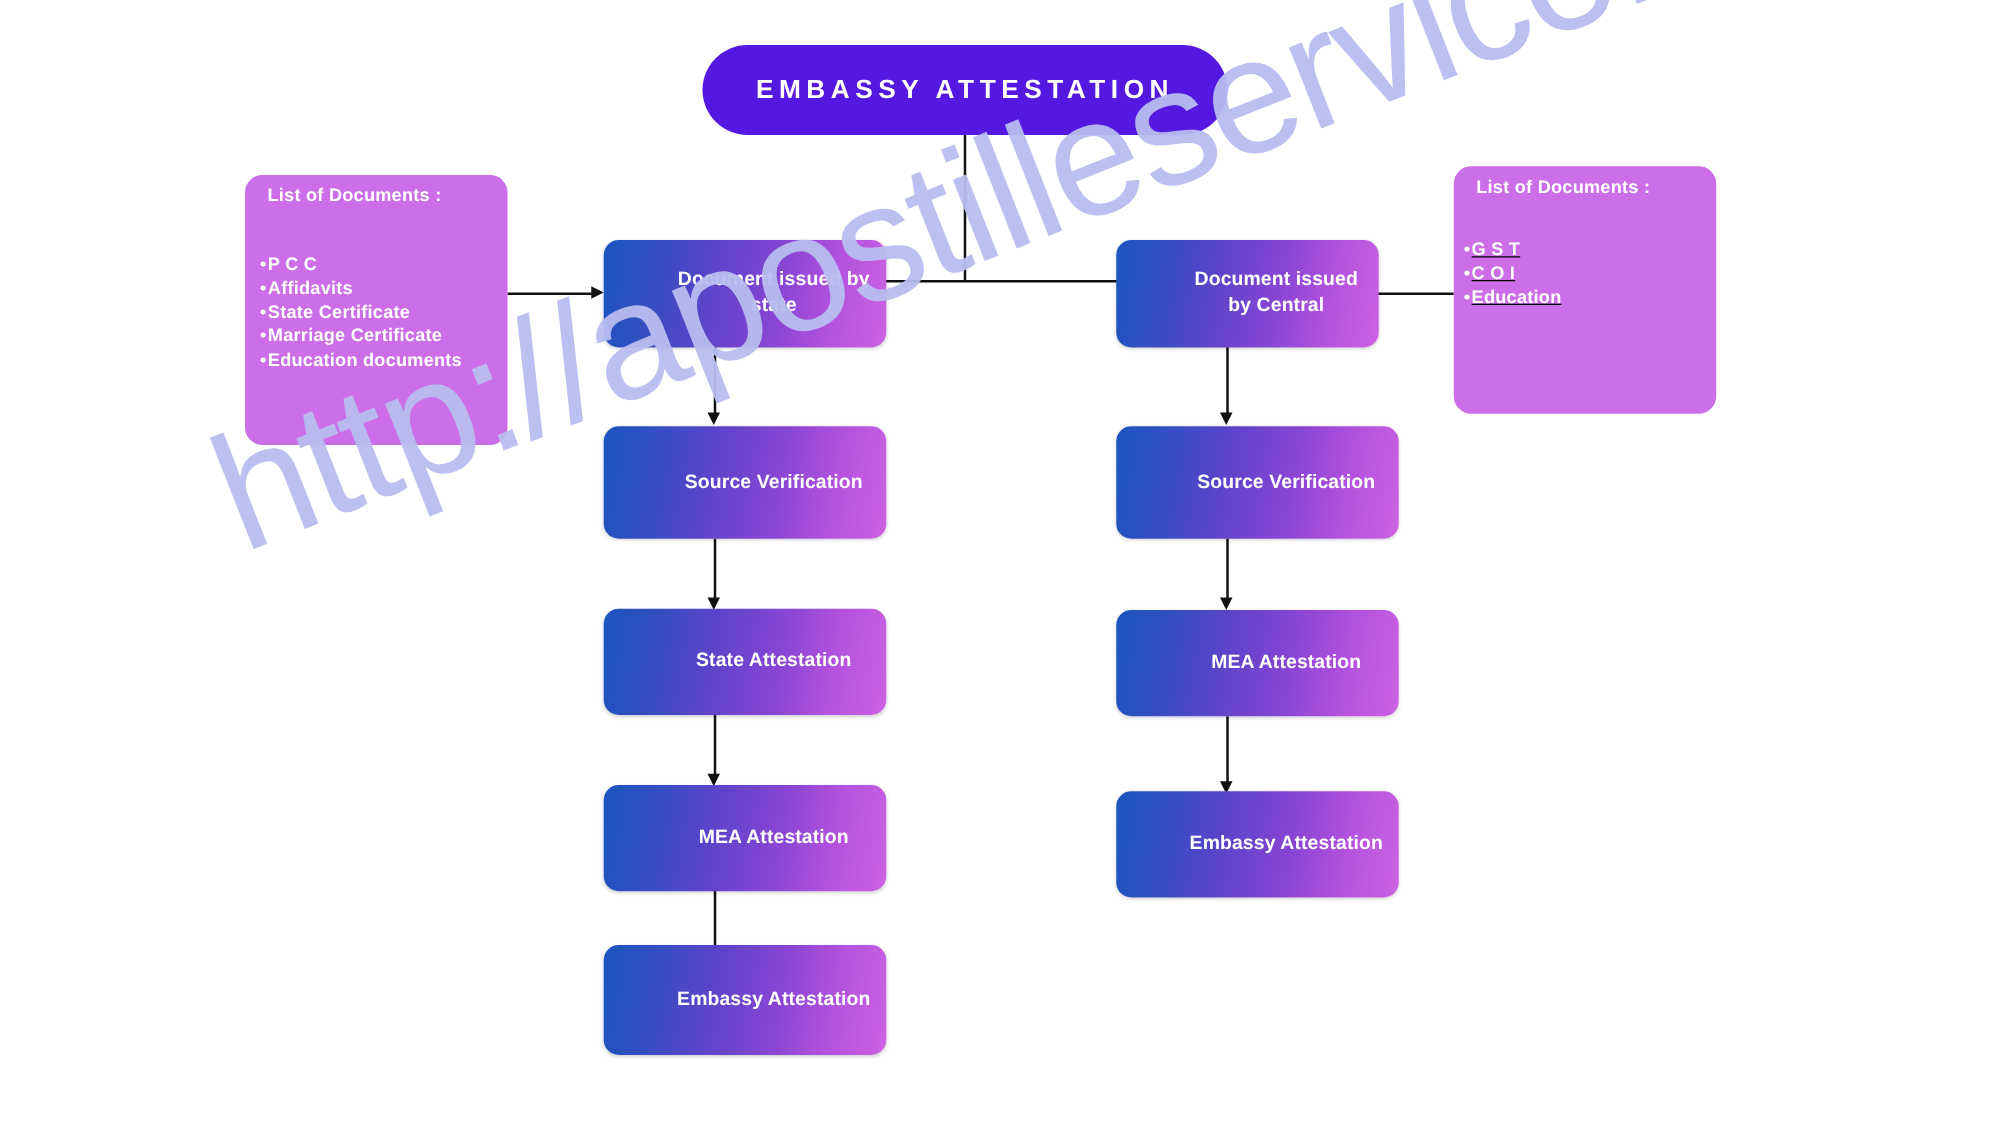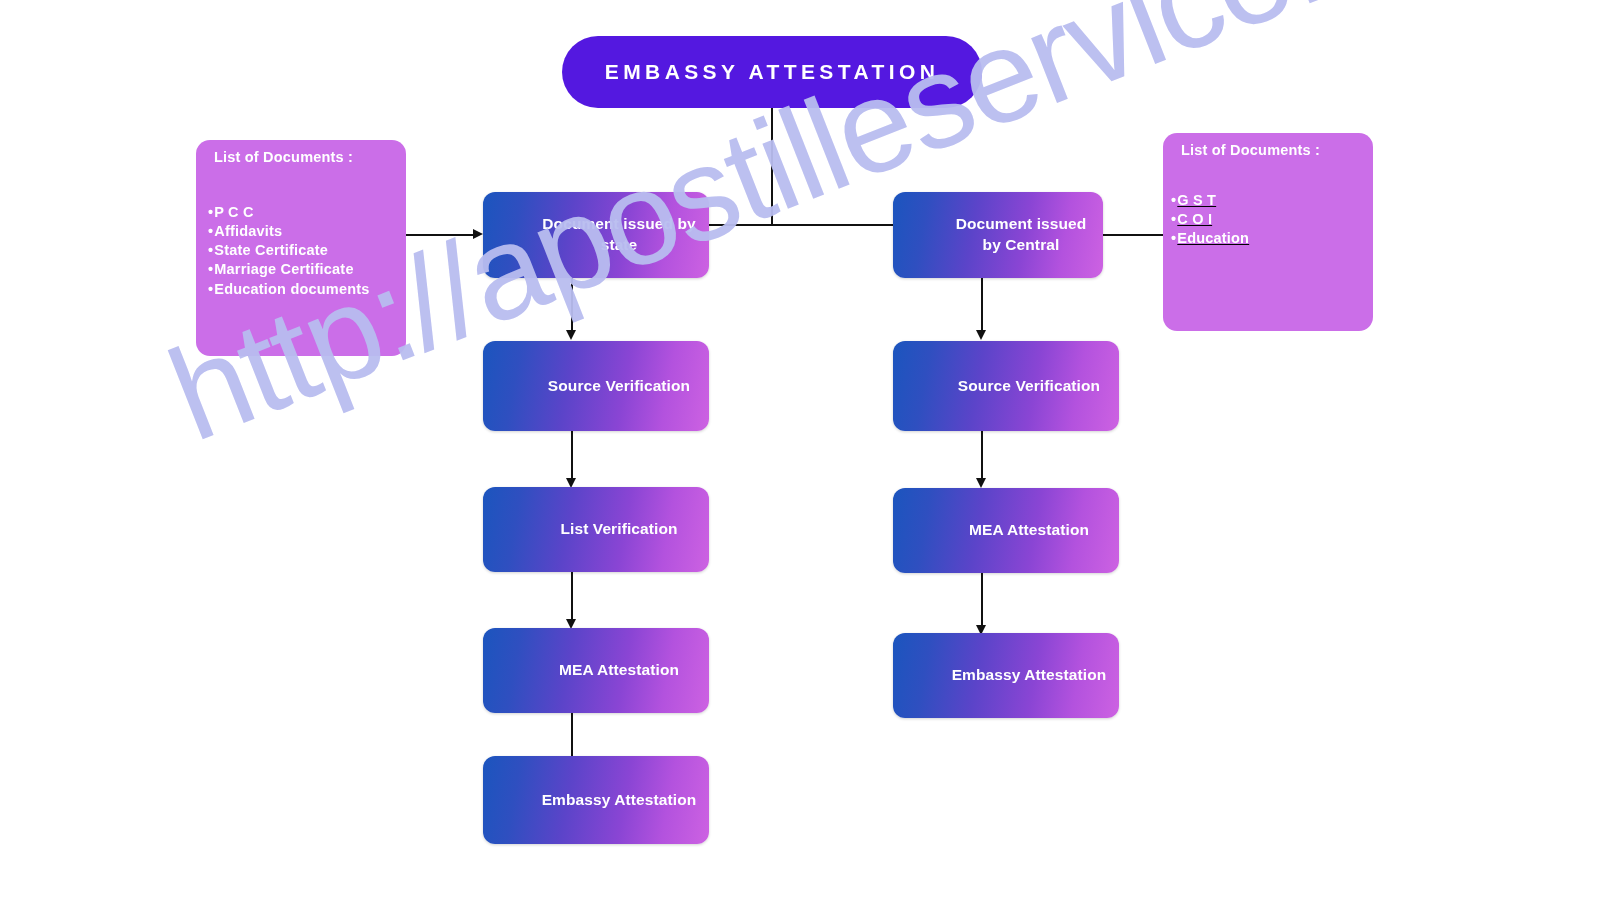--- a/index.html
+++ b/index.html
@@ -226,21 +226,21 @@
 
   <div class="proc-box" style="left:483px; top:192px; width:180px; height:86px;">
     <span class="proc-label">Document issued by state</span>
   </div>
 
   <div class="proc-box" style="left:483px; top:341px; width:180px; height:90px;">
     <span class="proc-label">Source Verification</span>
   </div>
 
   <div class="proc-box" style="left:483px; top:487px; width:180px; height:85px;">
-    <span class="proc-label">List Verification</span>
+    <span class="proc-label">State Attestation</span>
   </div>
 
   <div class="proc-box" style="left:483px; top:628px; width:180px; height:85px;">
     <span class="proc-label">MEA Attestation</span>
   </div>
 
   <div class="proc-box" style="left:483px; top:756px; width:180px; height:88px;">
     <span class="proc-label">Embassy Attestation</span>
   </div>
 

